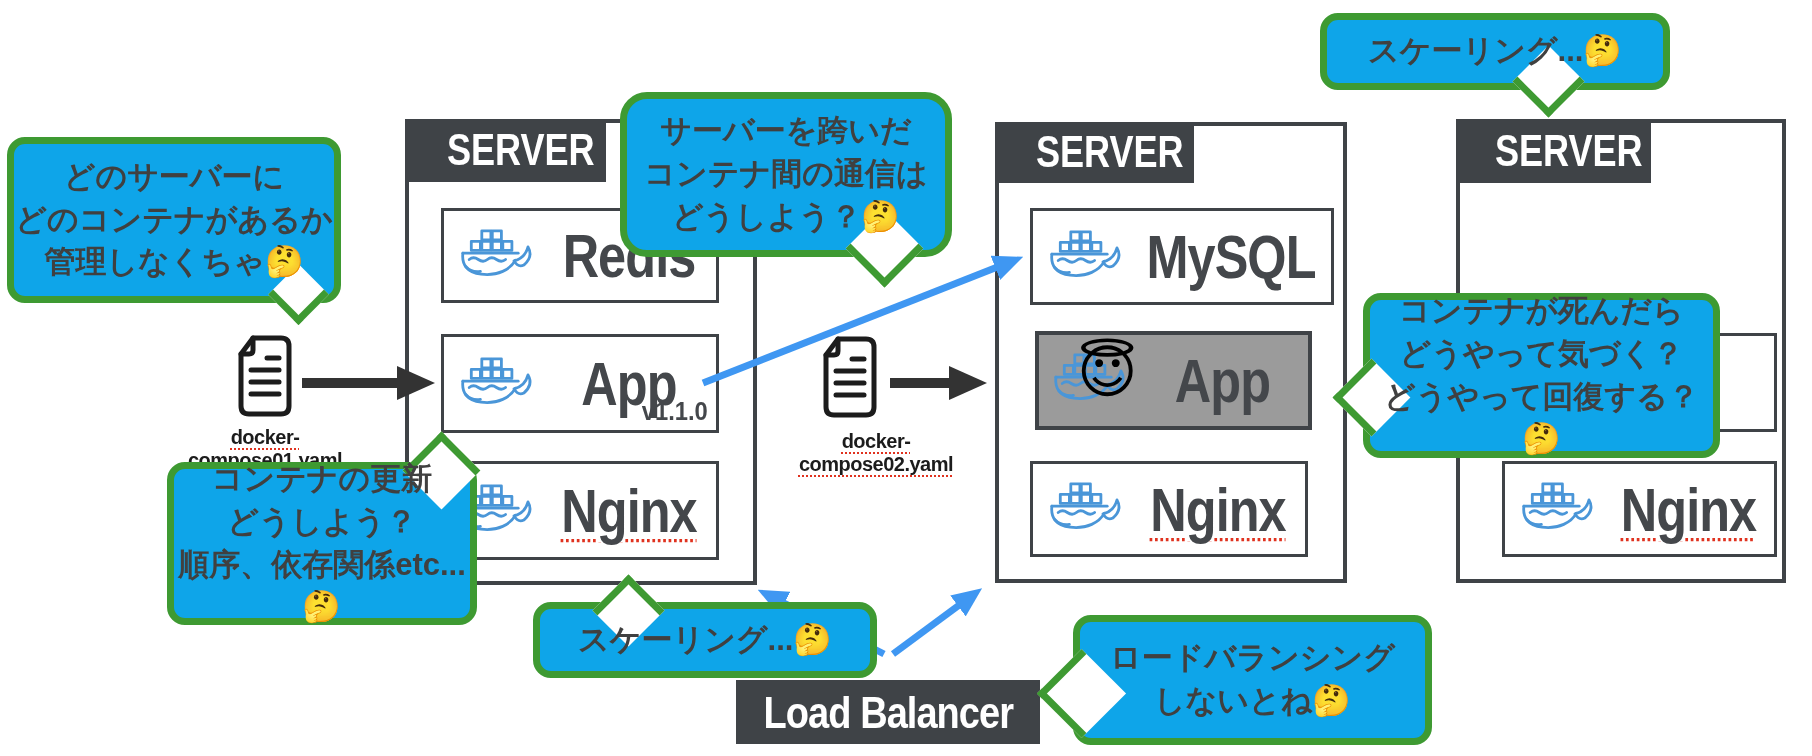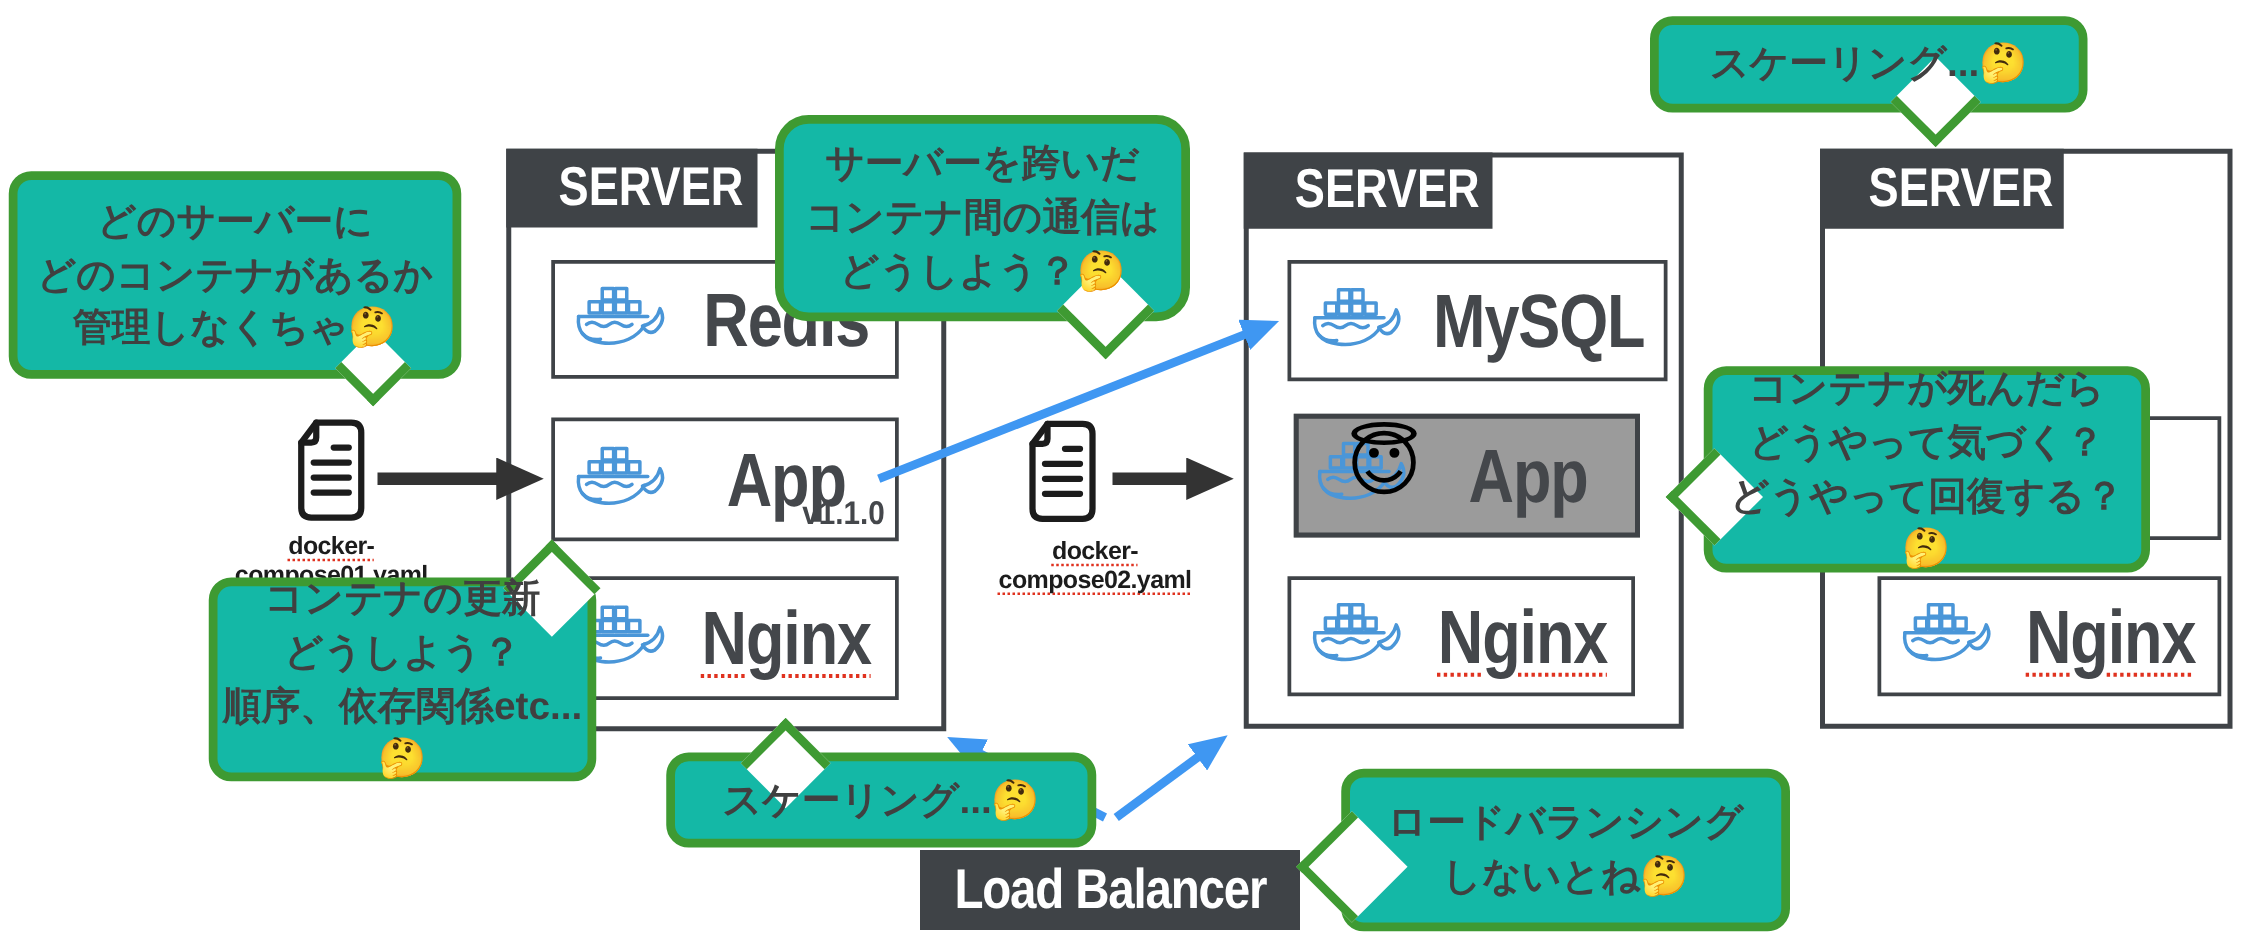--- a/index.html
+++ b/index.html
@@ -21,21 +21,21 @@
   
   .doc{position:absolute;z-index:10;}
   .doc-label{position:absolute;z-index:10;width:220px;text-align:center;font-weight:bold;font-size:20px;color:#1c1c1c;
              text-decoration:underline dotted #e0321f 2px;text-underline-offset:4px;letter-spacing:-0.5px;}
   
   .lb{position:absolute;background:#3f4347;color:#fff;display:flex;align-items:center;justify-content:center;z-index:10;}
   .lb span{display:inline-block;font-weight:bold;font-size:40px;transform:scale(.95,1.12);letter-spacing:-1px;}
   
   .arrows{position:absolute;left:0;top:0;z-index:20;pointer-events:none;}
   
-  .bubble{position:absolute;background:#14b8a6;border:7px solid #3e9a32;border-radius:18px;z-index:30;
+  .bubble{position:absolute;background:#0ea5e9;border:7px solid #3e9a32;border-radius:18px;z-index:30;
           display:flex;align-items:center;justify-content:center;box-sizing:border-box;}
   .bubble-text{position:relative;z-index:2;white-space:pre-line;text-align:center;font-weight:bold;
                font-size:31px;line-height:1.38;color:#404040;}
   .tail{position:absolute;background:#fff;transform:rotate(45deg);z-index:1;}
   .tail-down{border-right:7px solid #3e9a32;border-bottom:7px solid #3e9a32;}
   .tail-up{border-left:7px solid #3e9a32;border-top:7px solid #3e9a32;}
   .tail-left{border-left:7px solid #3e9a32;border-bottom:7px solid #3e9a32;}
 </style>
 </head>
 <body>
@@ -221,21 +221,21 @@
         <path d="M0,0 L30,13 L0,26 Z" fill="#3f97f2"></path>
       </marker>
     </defs>
     <line x1="302" y1="383" x2="400" y2="383" stroke="#333333" stroke-width="10" marker-end="url(#mblack)"></line>
     <line x1="890" y1="383" x2="952" y2="383" stroke="#333333" stroke-width="10" marker-end="url(#mblack)"></line>
     <line x1="703" y1="383" x2="1000" y2="266" stroke="#3f97f2" stroke-width="7" marker-end="url(#mblue)"></line>
     <line x1="884" y1="654" x2="780" y2="601" stroke="#3f97f2" stroke-width="7" marker-end="url(#mblue)"></line>
     <line x1="893" y1="654" x2="962" y2="603" stroke="#3f97f2" stroke-width="7" marker-end="url(#mblue)"></line>
   </svg>
 
-  <div class="bubble" style="left:7px;top:137px;width:362px;height:166px;align-items:center;">
+  <div class="bubble" style="left:7px;top:137px;width:334px;height:166px;align-items:center;">
     <span class="bubble-text">どのサーバーに
 どのコンテナがあるか
 管理しなくちゃ🤔</span>
     <span class="tail tail-down" style="width:36px;height:36px;left:263px;bottom:-20px;"></span>
   </div>
 
   <div class="bubble" style="left:620px;top:92px;width:332px;height:165px;border-radius:27px;">
     <span class="bubble-text">サーバーを跨いだ
 コンテナ間の通信は
 どうしよう？🤔</span>

